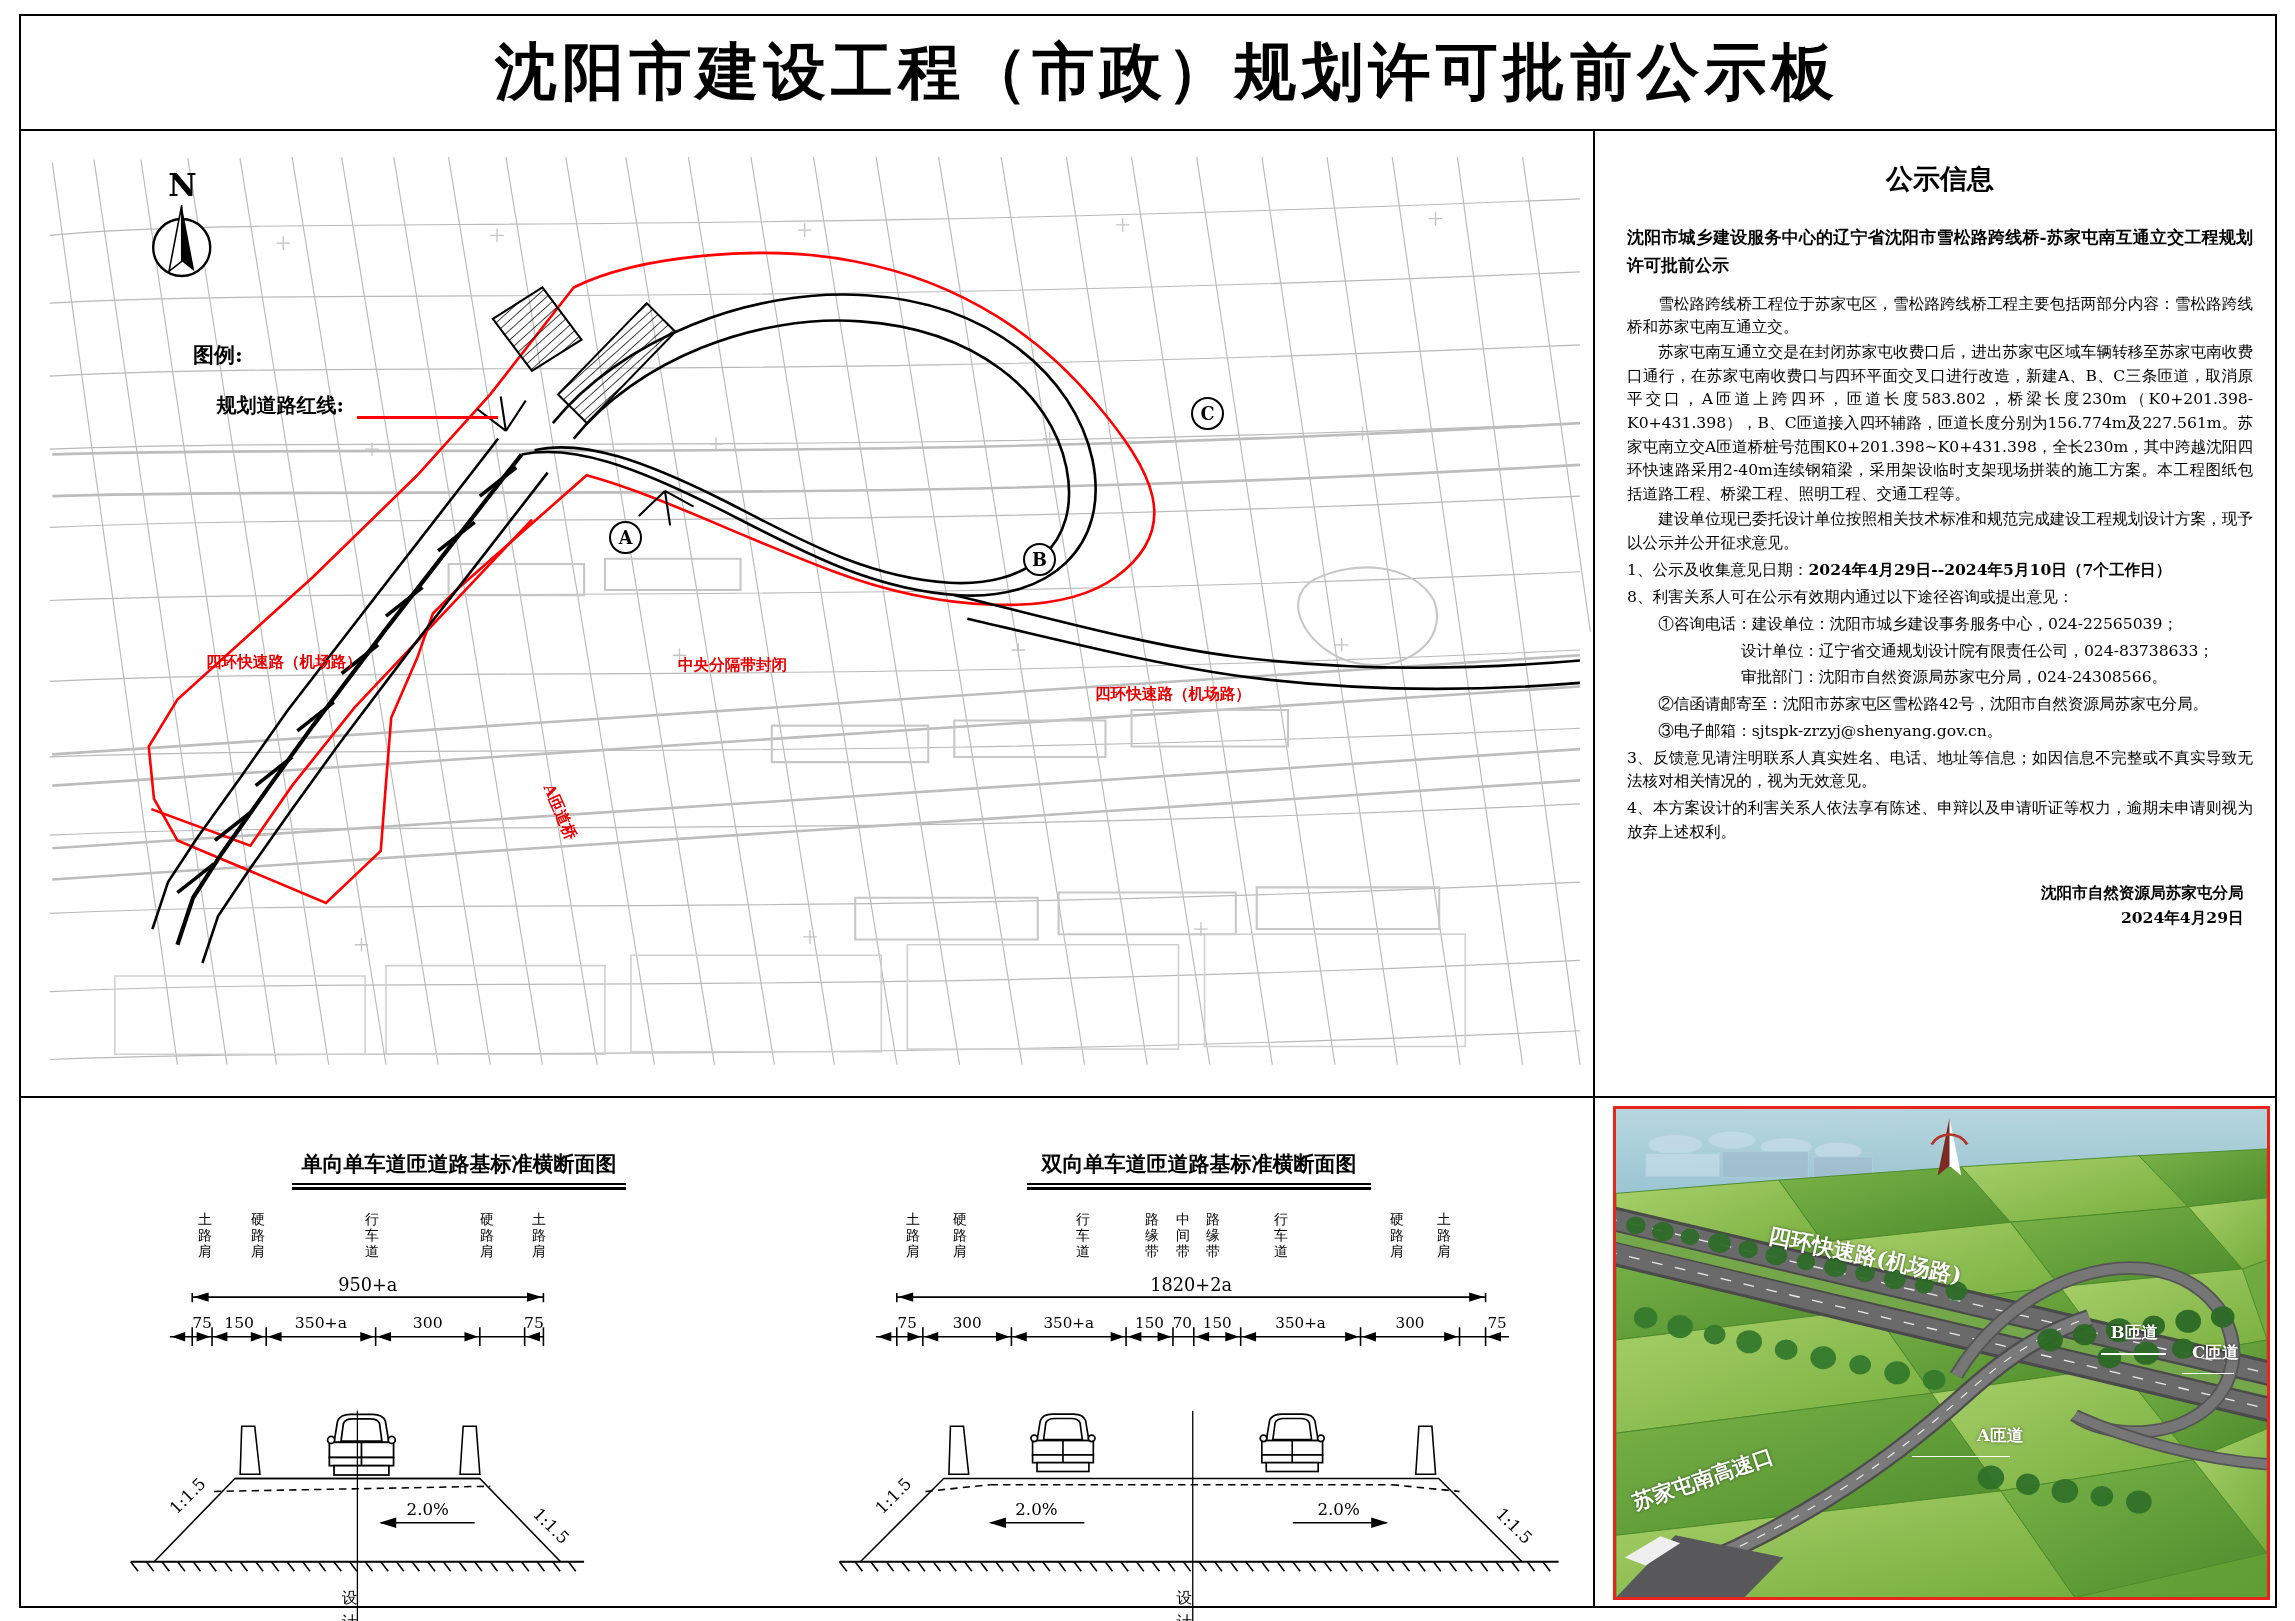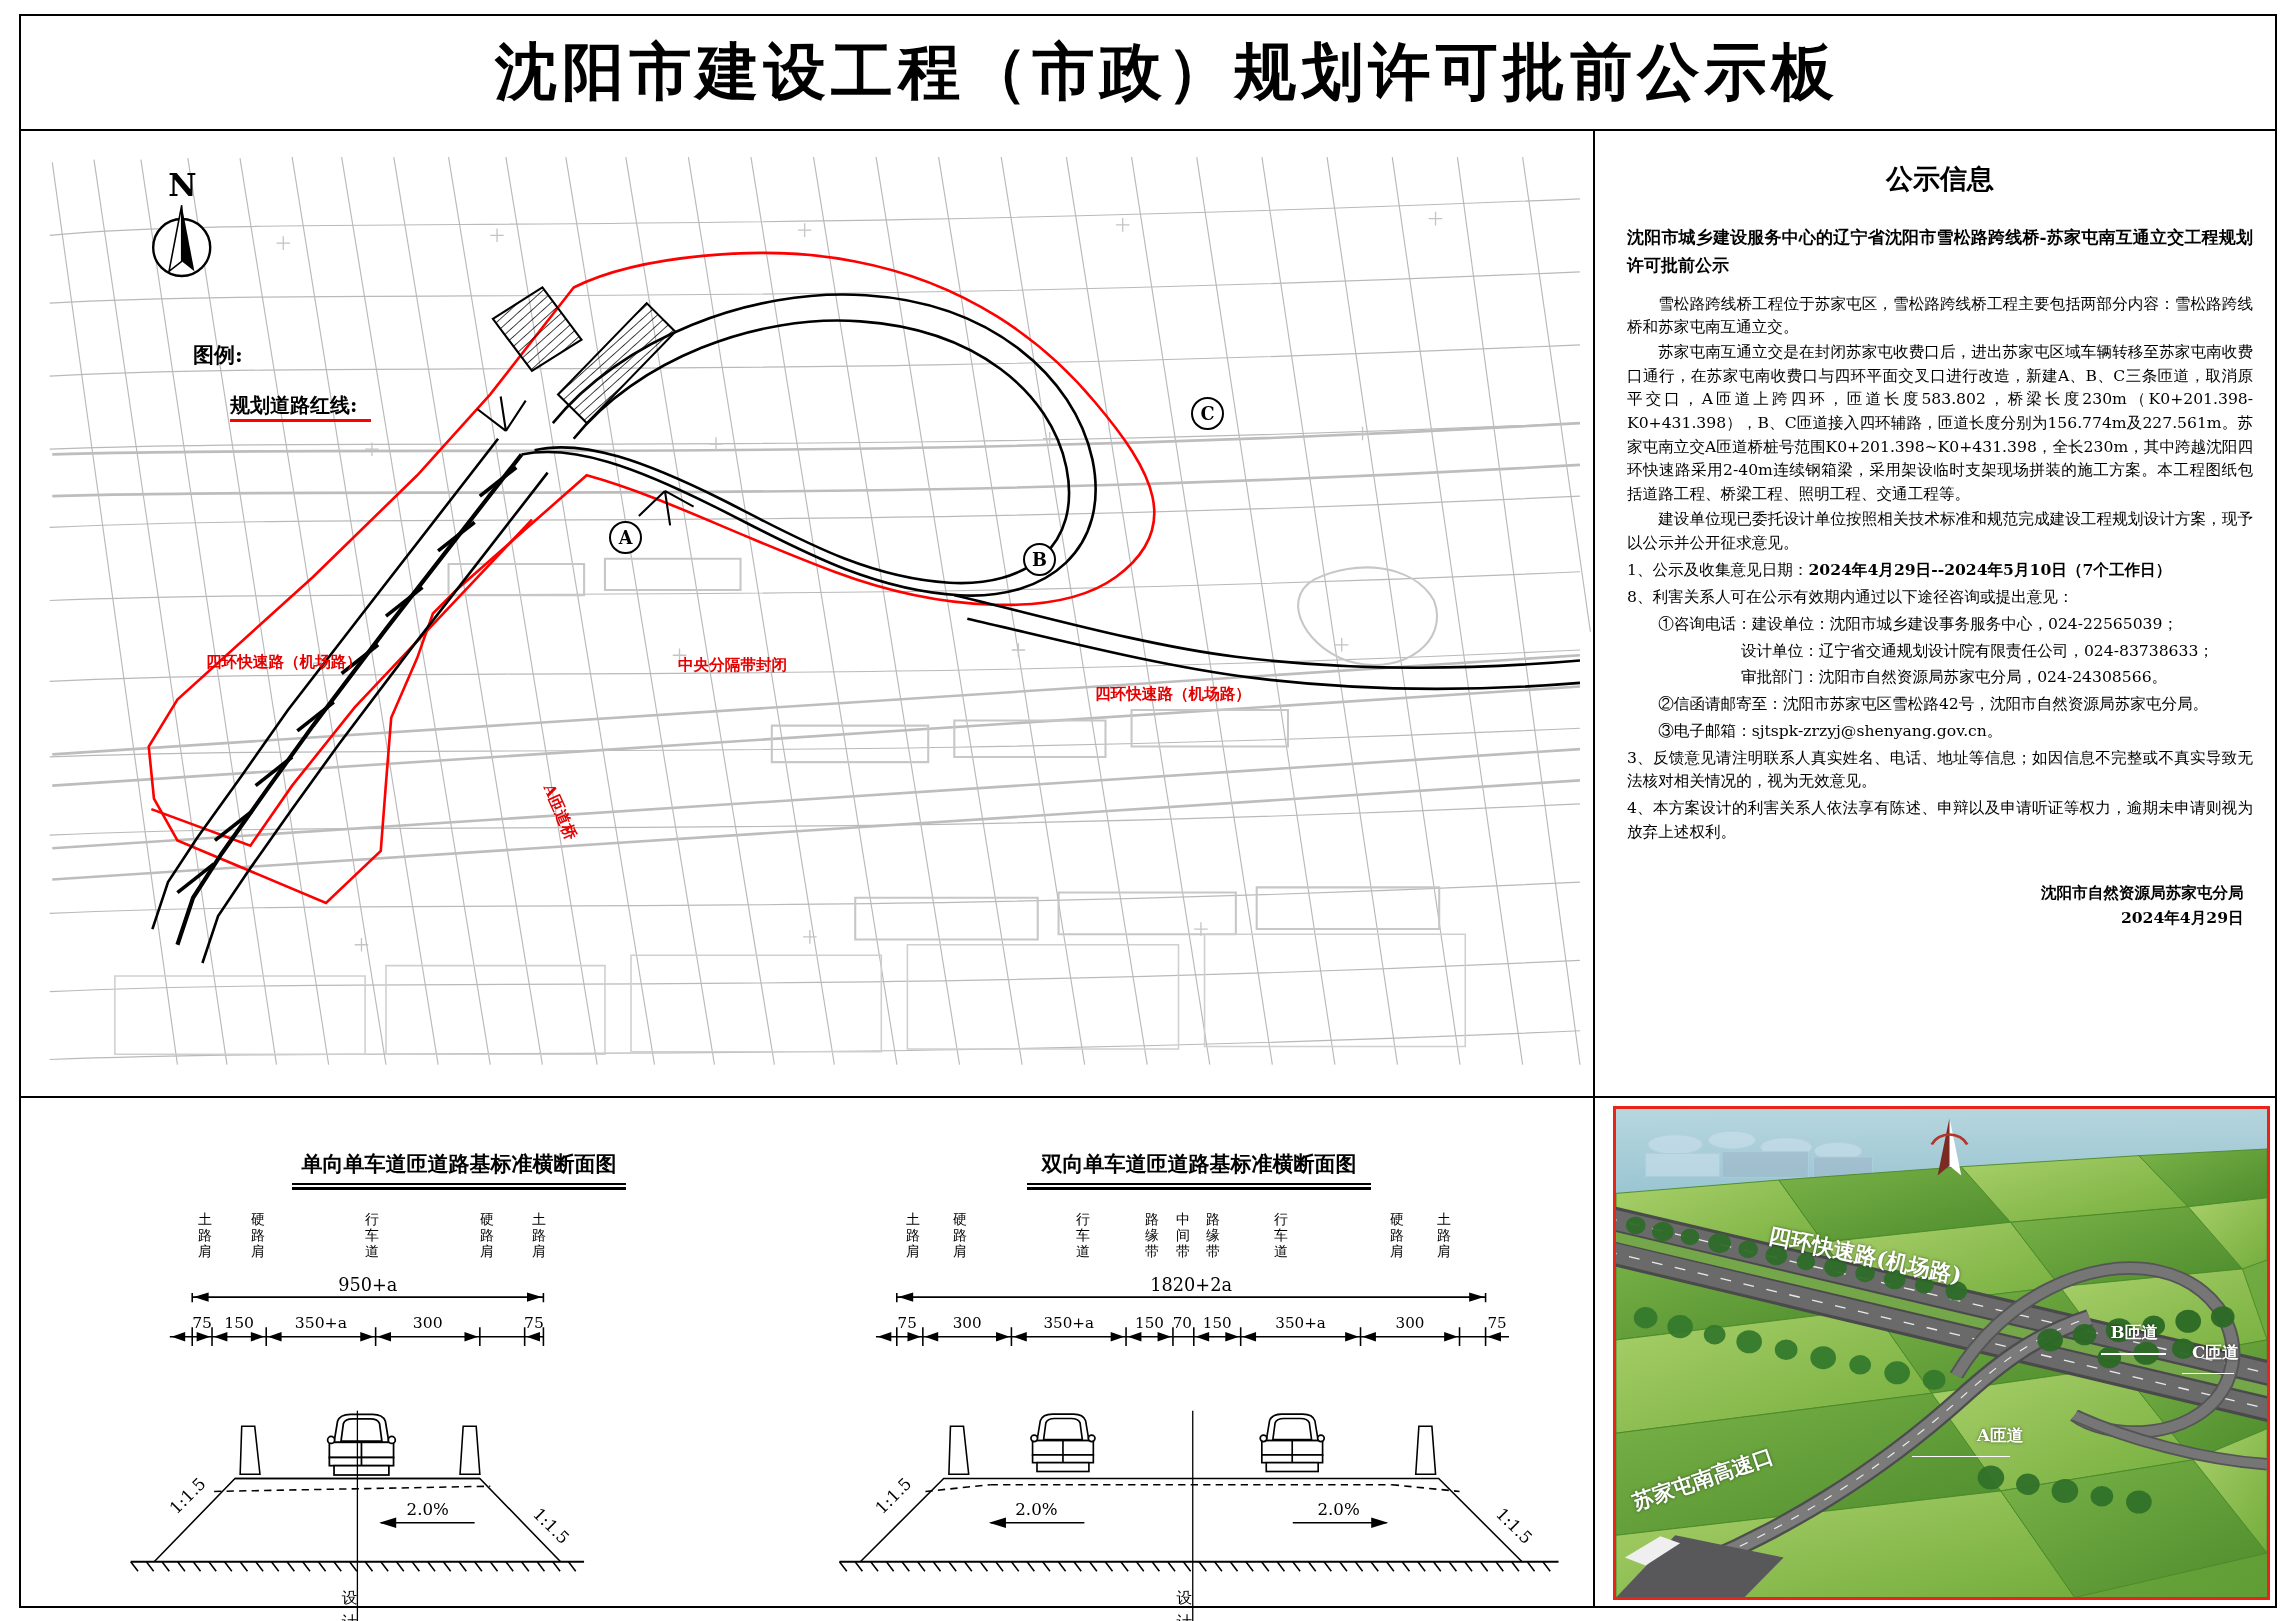--- a/index.html
+++ b/index.html
@@ -30,21 +30,21 @@
   .col-right{position:absolute;left:1574px;top:0;right:0;bottom:0;}
 
   
   .map-panel{position:absolute;left:0;top:0;width:100%;height:967px;overflow:hidden;border-bottom:2.6px solid #000;box-sizing:border-box;background:#fff;}
   .map-svg{position:absolute;left:0;top:0;width:100%;height:100%;}
   .north{position:absolute;left:104px;top:36px;width:115px;height:130px;}
   .north-n{position:absolute;left:0;top:0;width:100%;text-align:center;
     font-family:"DejaVu Serif","Liberation Serif",serif;font-size:31px;font-weight:700;}
   .legend{position:absolute;left:172px;top:162px;margin-top:48px;}
   .legend-title{font-family:"DejaVu Serif","Liberation Serif",serif;font-weight:700;font-size:21px;}
-  .legend-row{display:flex;align-items:center;margin-top:23.5px;margin-left:23.5px;flex-direction:column;}
+  .legend-row{display:flex;align-items:flex-end;margin-top:23.5px;margin-left:23.5px;}
   .legend-label{font-family:"DejaVu Serif","Liberation Serif",serif;font-weight:700;font-size:20px;}
   .legend-swatch{width:141px;height:3.1px;background:#ff0000;margin-left:13.6px;}
   .maplabel{
     position:absolute;color:#e60000;font-weight:700;
     font-family:"DejaVu Serif","Liberation Serif",serif;font-size:15.6px;white-space:nowrap;
   }
   .callout{
     position:absolute;width:29px;height:29px;border:2.6px solid #000;border-radius:50%;
     background:#fff;display:flex;align-items:center;justify-content:center;
     font-family:"DejaVu Serif","Liberation Serif",serif;font-weight:700;font-size:17.7px;

